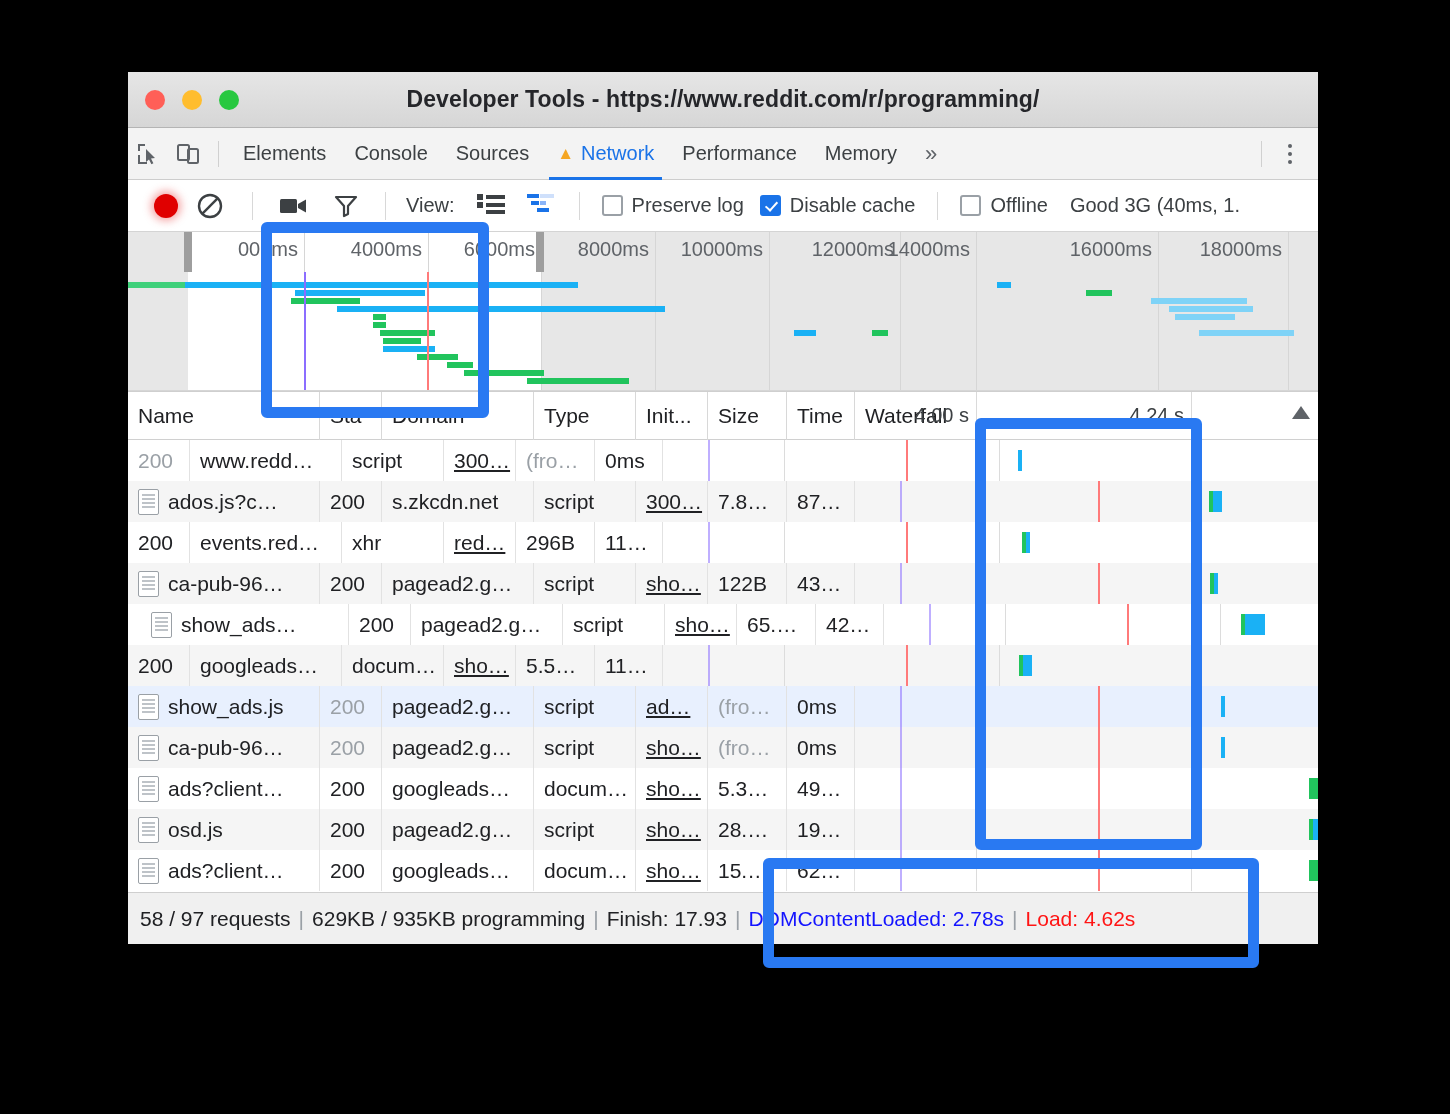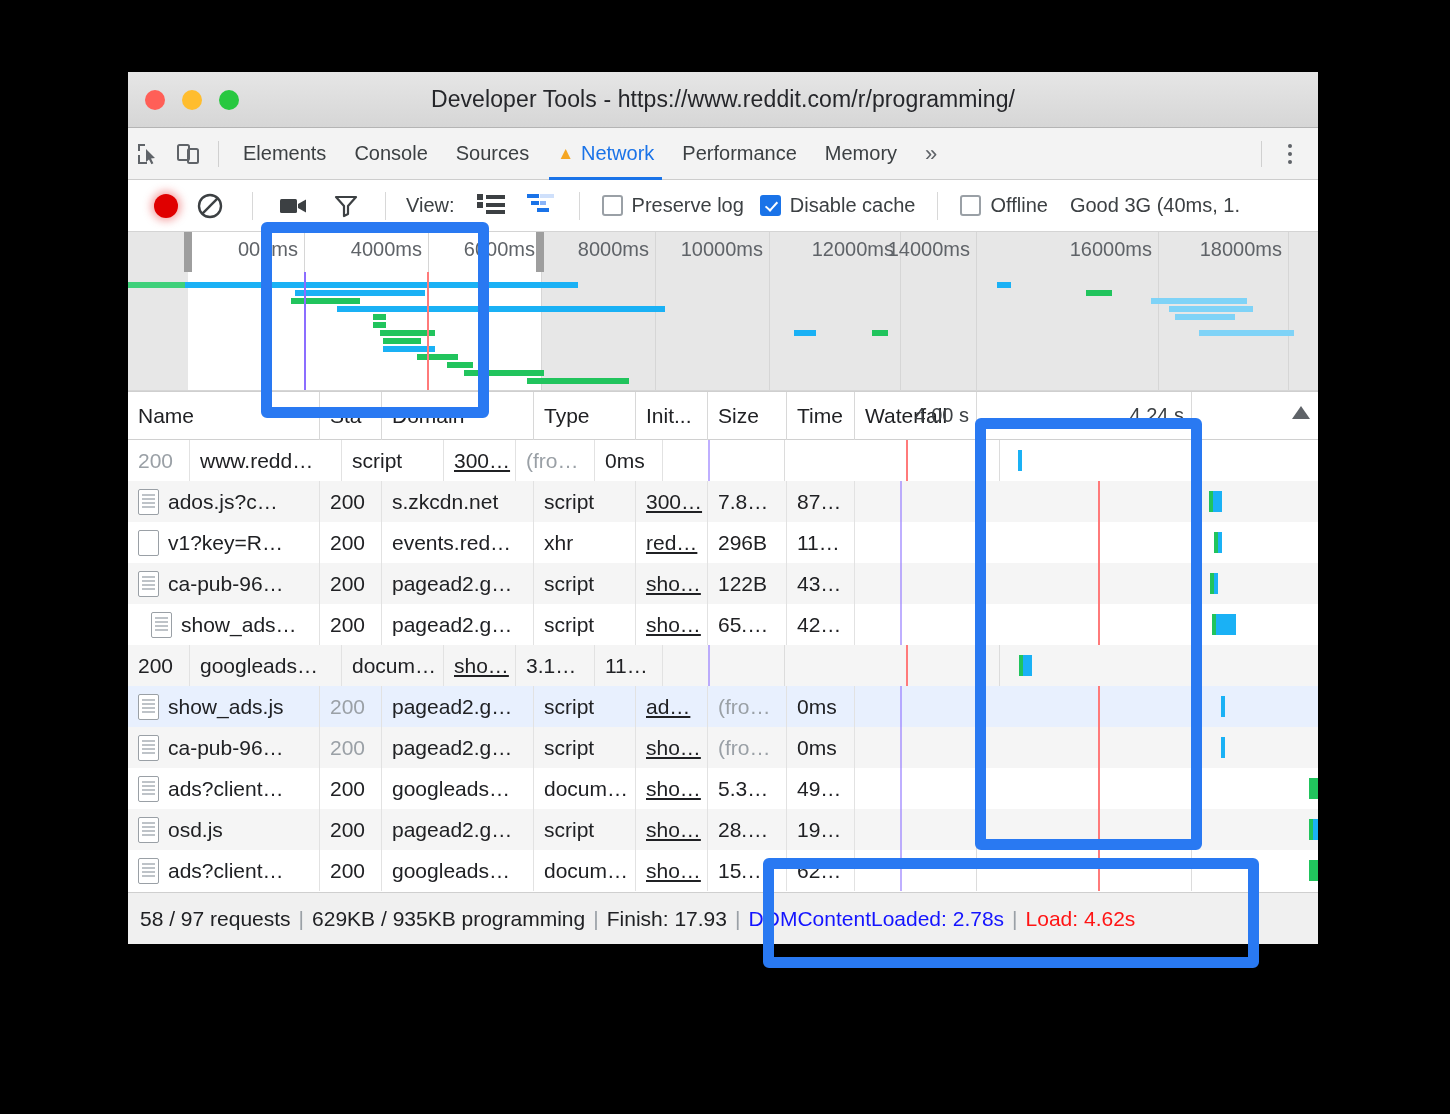--- a/index.html
+++ b/index.html
@@ -20,20 +20,21 @@
     overflow: hidden;
   }
 
   
   #titlebar {
     height: 56px;
     background: linear-gradient(#e6e6e6, #d6d6d6);
     border-bottom: 1px solid #b4b4b4;
     display: flex; align-items: center;
     position: relative;
+    font-weight: bold;
   }
   .traffic-lights { display: flex; gap: 17px; padding-left: 17px; }
   .tl { width: 20px; height: 20px; border-radius: 50%; }
   .tl.red { background: #ff5f57; }
   .tl.yellow { background: #ffbd2e; }
   .tl.green { background: #28c840; }
   #window-title {
     position: absolute; left: 0; right: 0; text-align: center;
     font-size: 23px; color: #25262a; letter-spacing: .1px;
   }
@@ -465,24 +466,20 @@
           <div class="td wf">
             <div class="row-gridline" style="left: 121px;"></div>
             <div class="row-gridline" style="left: 336px;"></div>
             <div class="row-vline" style="left: 45px; background: rgb(139, 109, 255); opacity: 0.55;"></div>
             <div class="row-vline" style="left: 243px; background: rgb(255, 122, 122);"></div>
             <div class="bar" style="left: 353.91px; width: 6.35px; background: rgb(33, 196, 93);"></div>
             <div class="bar" style="left: 357.91px; width: 9.4px; background: rgb(26, 177, 245);"></div>
           </div>
         </div>
         <div class="trow">
-          <div class="td" style="width: 192px;">
-            <span class="ficon"></span>
-            <span>v1?key=R…</span>
-          </div>
           <div class="td" style="width: 62px;">
             <span>200</span>
           </div>
           <div class="td" style="width: 152px;">
             <span>events.red…</span>
           </div>
           <div class="td" style="width: 102px;">
             <span>xhr</span>
           </div>
           <div class="td" style="width: 72px;">
@@ -529,21 +526,21 @@
           <div class="td wf">
             <div class="row-gridline" style="left: 121px;"></div>
             <div class="row-gridline" style="left: 336px;"></div>
             <div class="row-vline" style="left: 45px; background: rgb(139, 109, 255); opacity: 0.55;"></div>
             <div class="row-vline" style="left: 243px; background: rgb(255, 122, 122);"></div>
             <div class="bar" style="left: 355.32px; width: 6.82px; background: rgb(33, 196, 93);"></div>
             <div class="bar" style="left: 359.32px; width: 4px; background: rgb(26, 177, 245);"></div>
           </div>
         </div>
         <div class="trow">
-          <div class="td" style="width: 192px; padding-left: 23px;">
+          <div class="td" style="width: 221px; padding-left: 23px;">
             <span class="ficon lines"></span>
             <span>show_ads…</span>
           </div>
           <div class="td" style="width: 62px;">
             <span>200</span>
           </div>
           <div class="td" style="width: 152px;">
             <span>pagead2.g…</span>
           </div>
           <div class="td" style="width: 102px;">
@@ -574,21 +571,21 @@
           <div class="td" style="width: 152px;">
             <span>googleads…</span>
           </div>
           <div class="td" style="width: 102px;">
             <span>docum…</span>
           </div>
           <div class="td" style="width: 72px;">
             <span style="text-decoration: underline;">sho…</span>
           </div>
           <div class="td" style="width: 79px;">
-            <span>3.1…</span>
+            <span>5.5…</span>
           </div>
           <div class="td" style="width: 68px;">
             <span>11…</span>
           </div>
           <div class="td wf">
             <div class="row-gridline" style="left: 121px;"></div>
             <div class="row-gridline" style="left: 336px;"></div>
             <div class="row-vline" style="left: 45px; background: rgb(139, 109, 255); opacity: 0.55;"></div>
             <div class="row-vline" style="left: 243px; background: rgb(255, 122, 122);"></div>
             <div class="bar" style="left: 356.26px; width: 6.82px; background: rgb(33, 196, 93);"></div>

